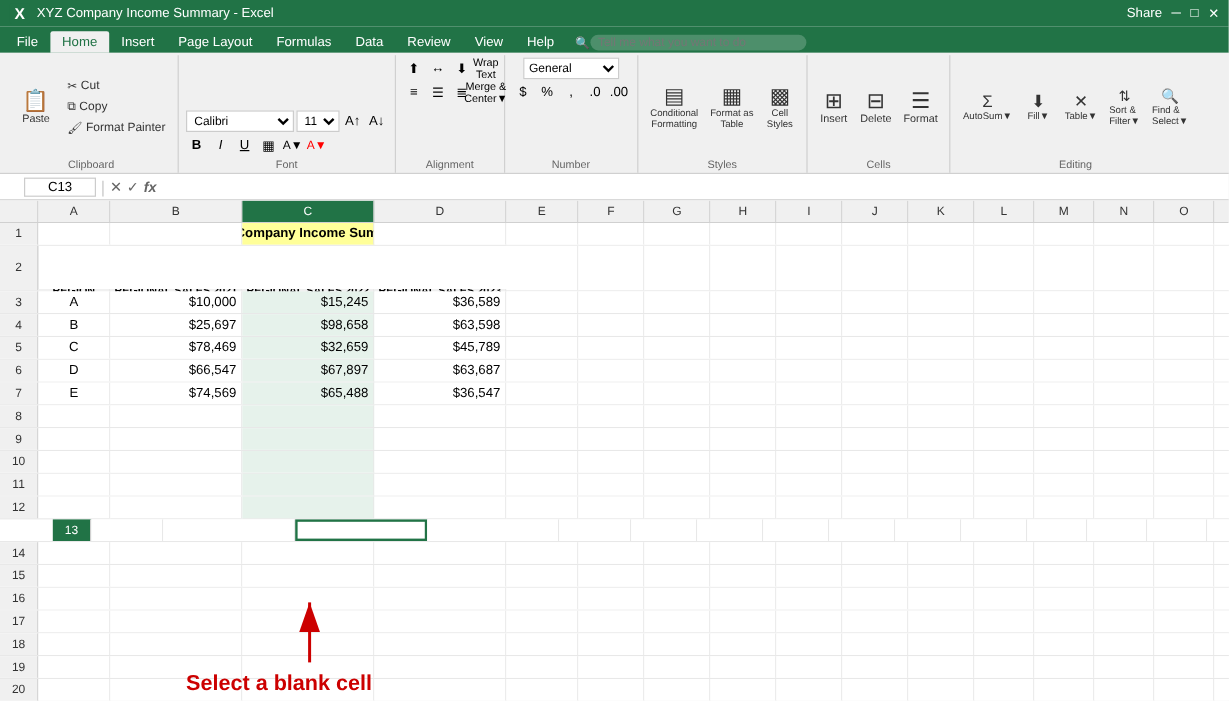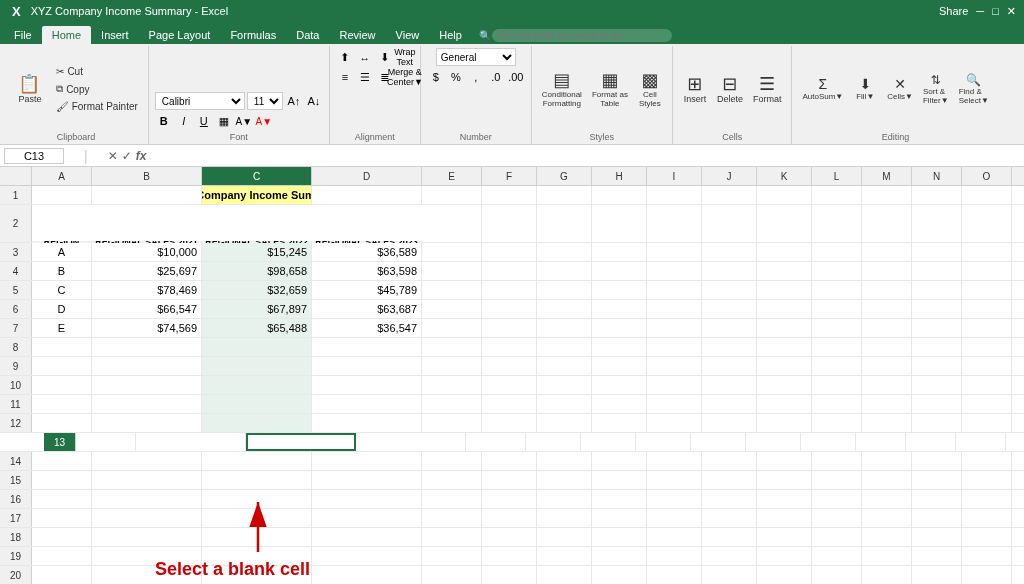--- a/index.html
+++ b/index.html
@@ -137,22 +137,22 @@
       background: white;
     }
 
     
     .formula-bar {
       background: white;
       border-bottom: 1px solid #d0d0d0;
       display: flex;
       align-items: center;
       height: 22px;
-      padding: 0 4px;
-      gap: 20px;
+      padding: 0 20px;
+      gap: 4px;
     }
     .name-box {
       width: 60px;
       border: 1px solid #ccc;
       padding: 1px 4px;
       font-size: 11px;
       text-align: center;
     }
     .formula-divider { color: #ccc; font-size: 14px; }
     .formula-icons { display: flex; gap: 4px; color: #666; font-size: 12px; }
@@ -508,21 +508,21 @@
       <div class="ribbon-btn">
         <div class="icon" style="font-size:14px;">Σ</div>
         <div class="ribbon-btn-label" style="font-size:8px;">AutoSum▼</div>
       </div>
       <div class="ribbon-btn">
         <div class="icon" style="font-size:14px;">⬇</div>
         <div class="ribbon-btn-label" style="font-size:8px;">Fill▼</div>
       </div>
       <div class="ribbon-btn">
         <div class="icon" style="font-size:14px;">✕</div>
-        <div class="ribbon-btn-label" style="font-size:8px;">Cells▼</div>
+        <div class="ribbon-btn-label" style="font-size:8px;">Table▼</div>
       </div>
       <div class="ribbon-btn">
         <div class="icon" style="font-size:12px;">⇅</div>
         <div class="ribbon-btn-label" style="font-size:8px;">Sort &amp;<br>Filter▼</div>
       </div>
       <div class="ribbon-btn">
         <div class="icon" style="font-size:12px;">🔍</div>
         <div class="ribbon-btn-label" style="font-size:8px;">Find &amp;<br>Select▼</div>
       </div>
     </div>

